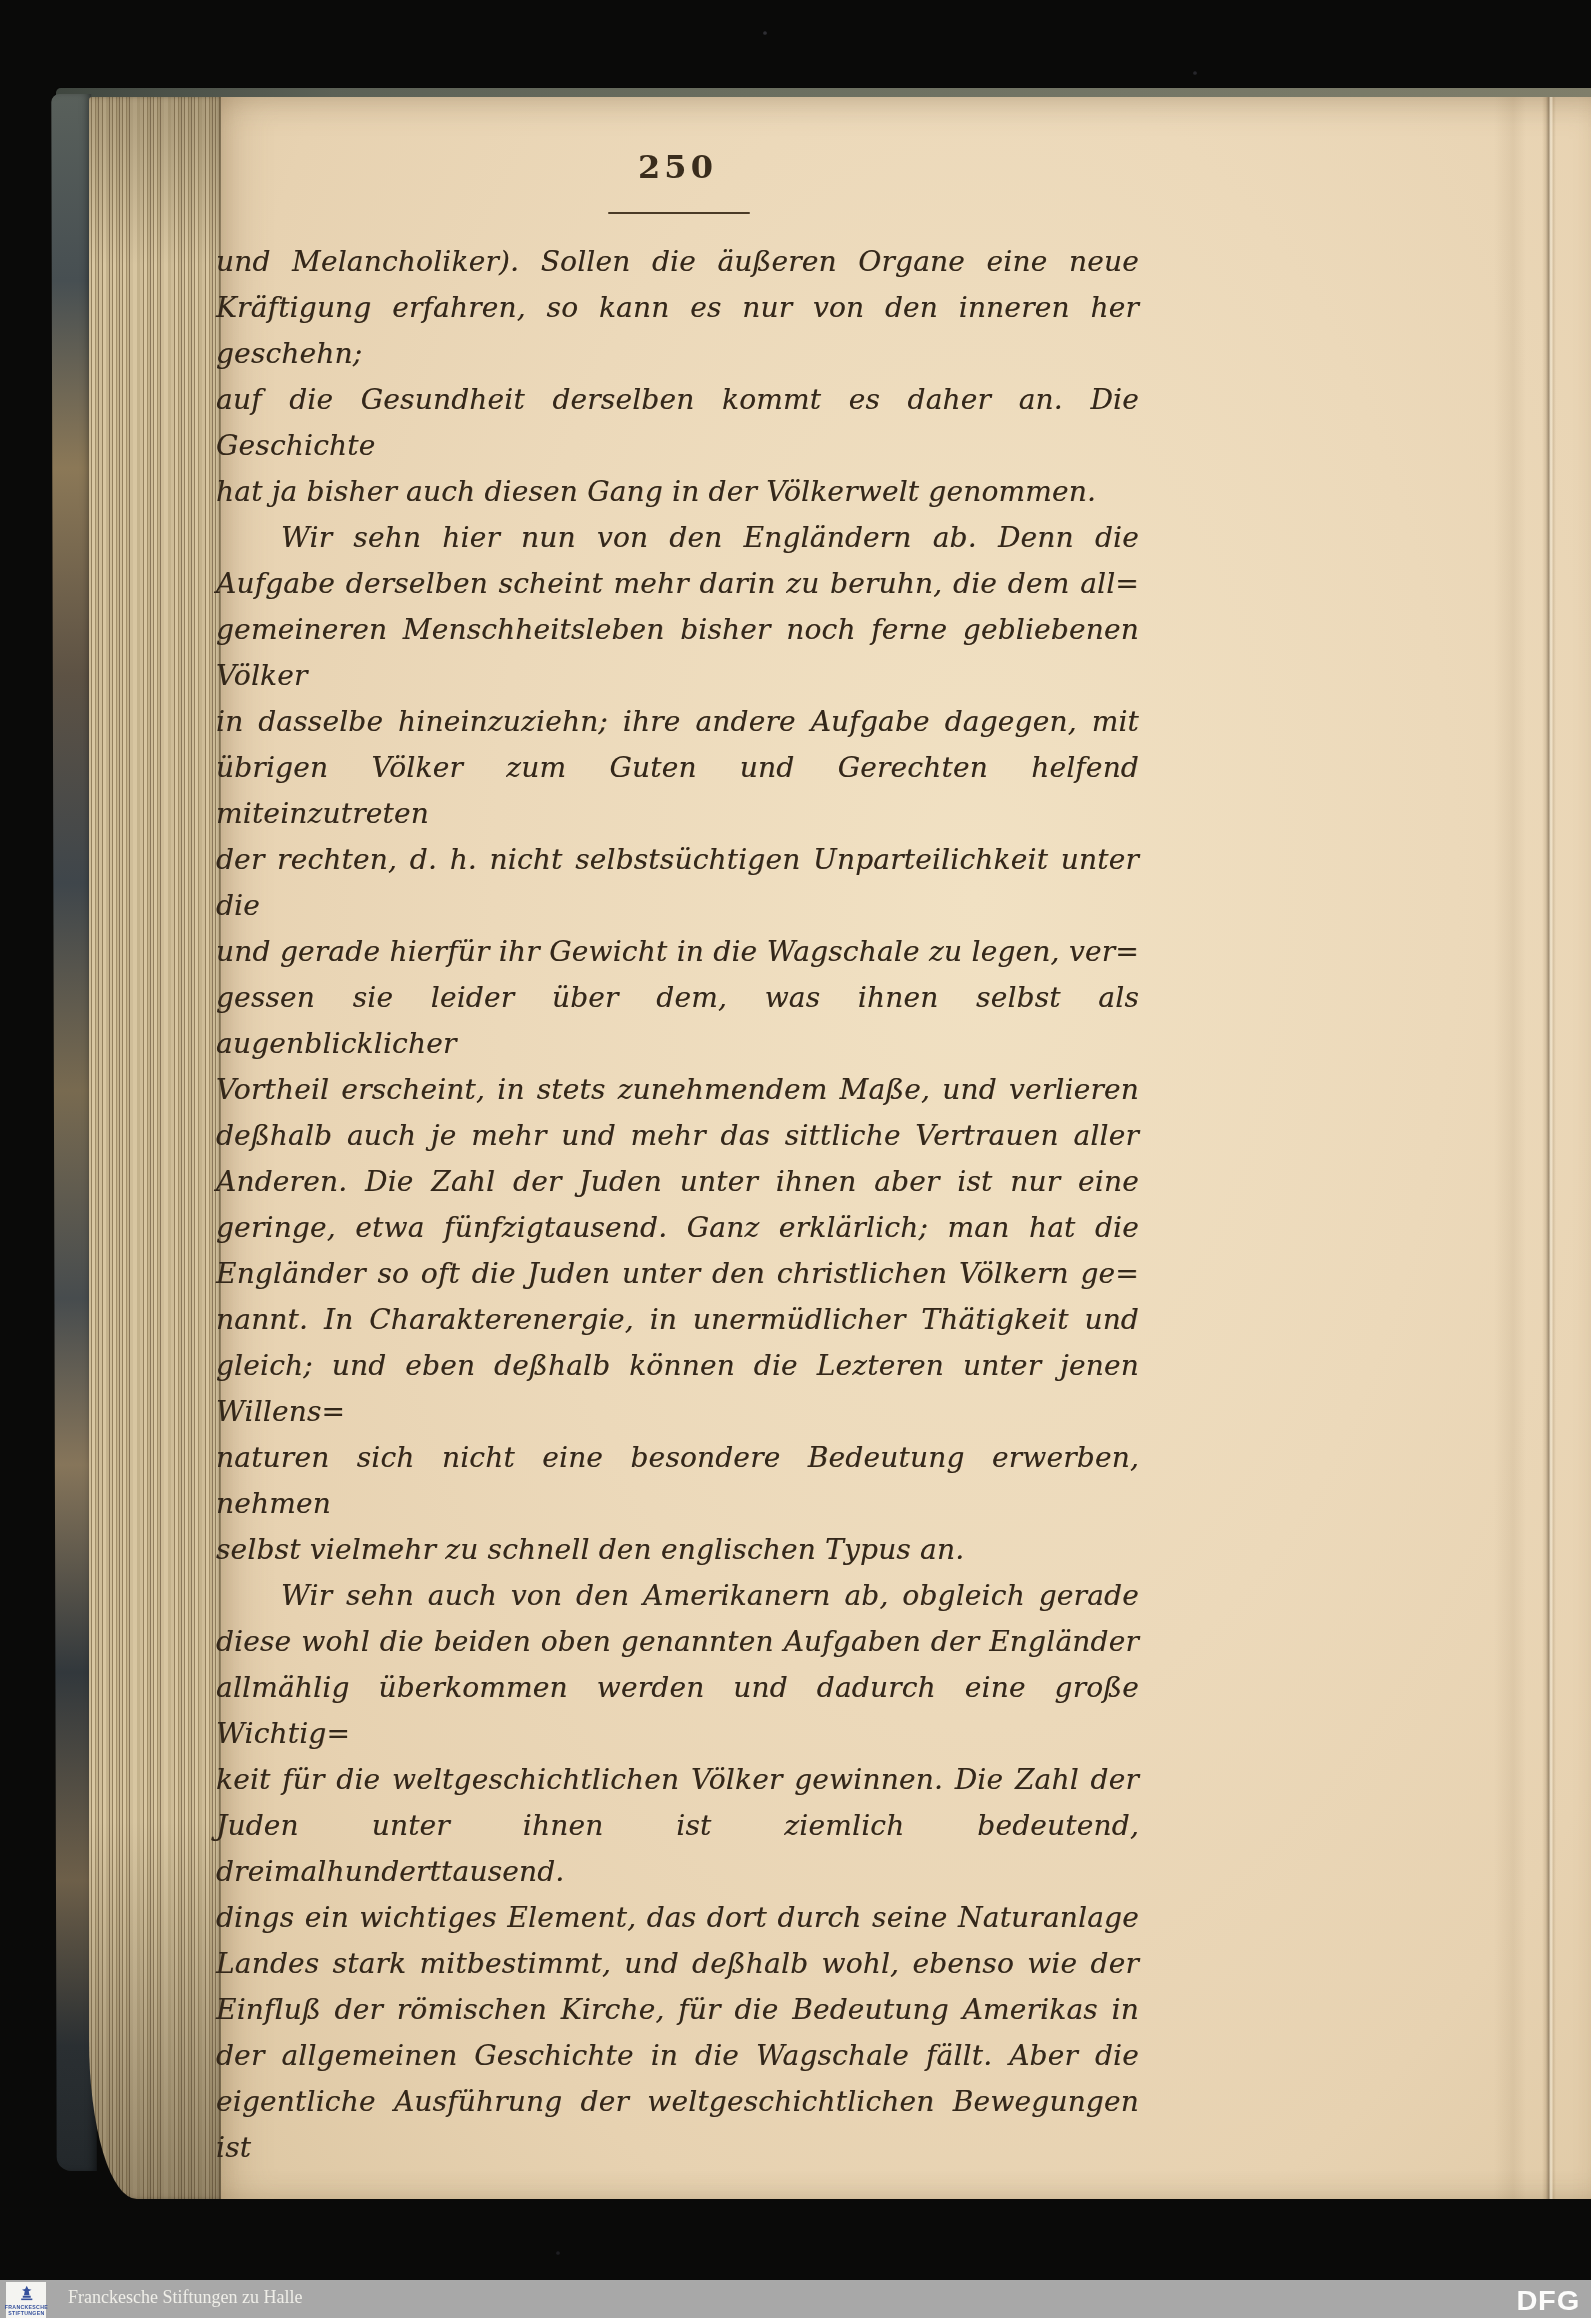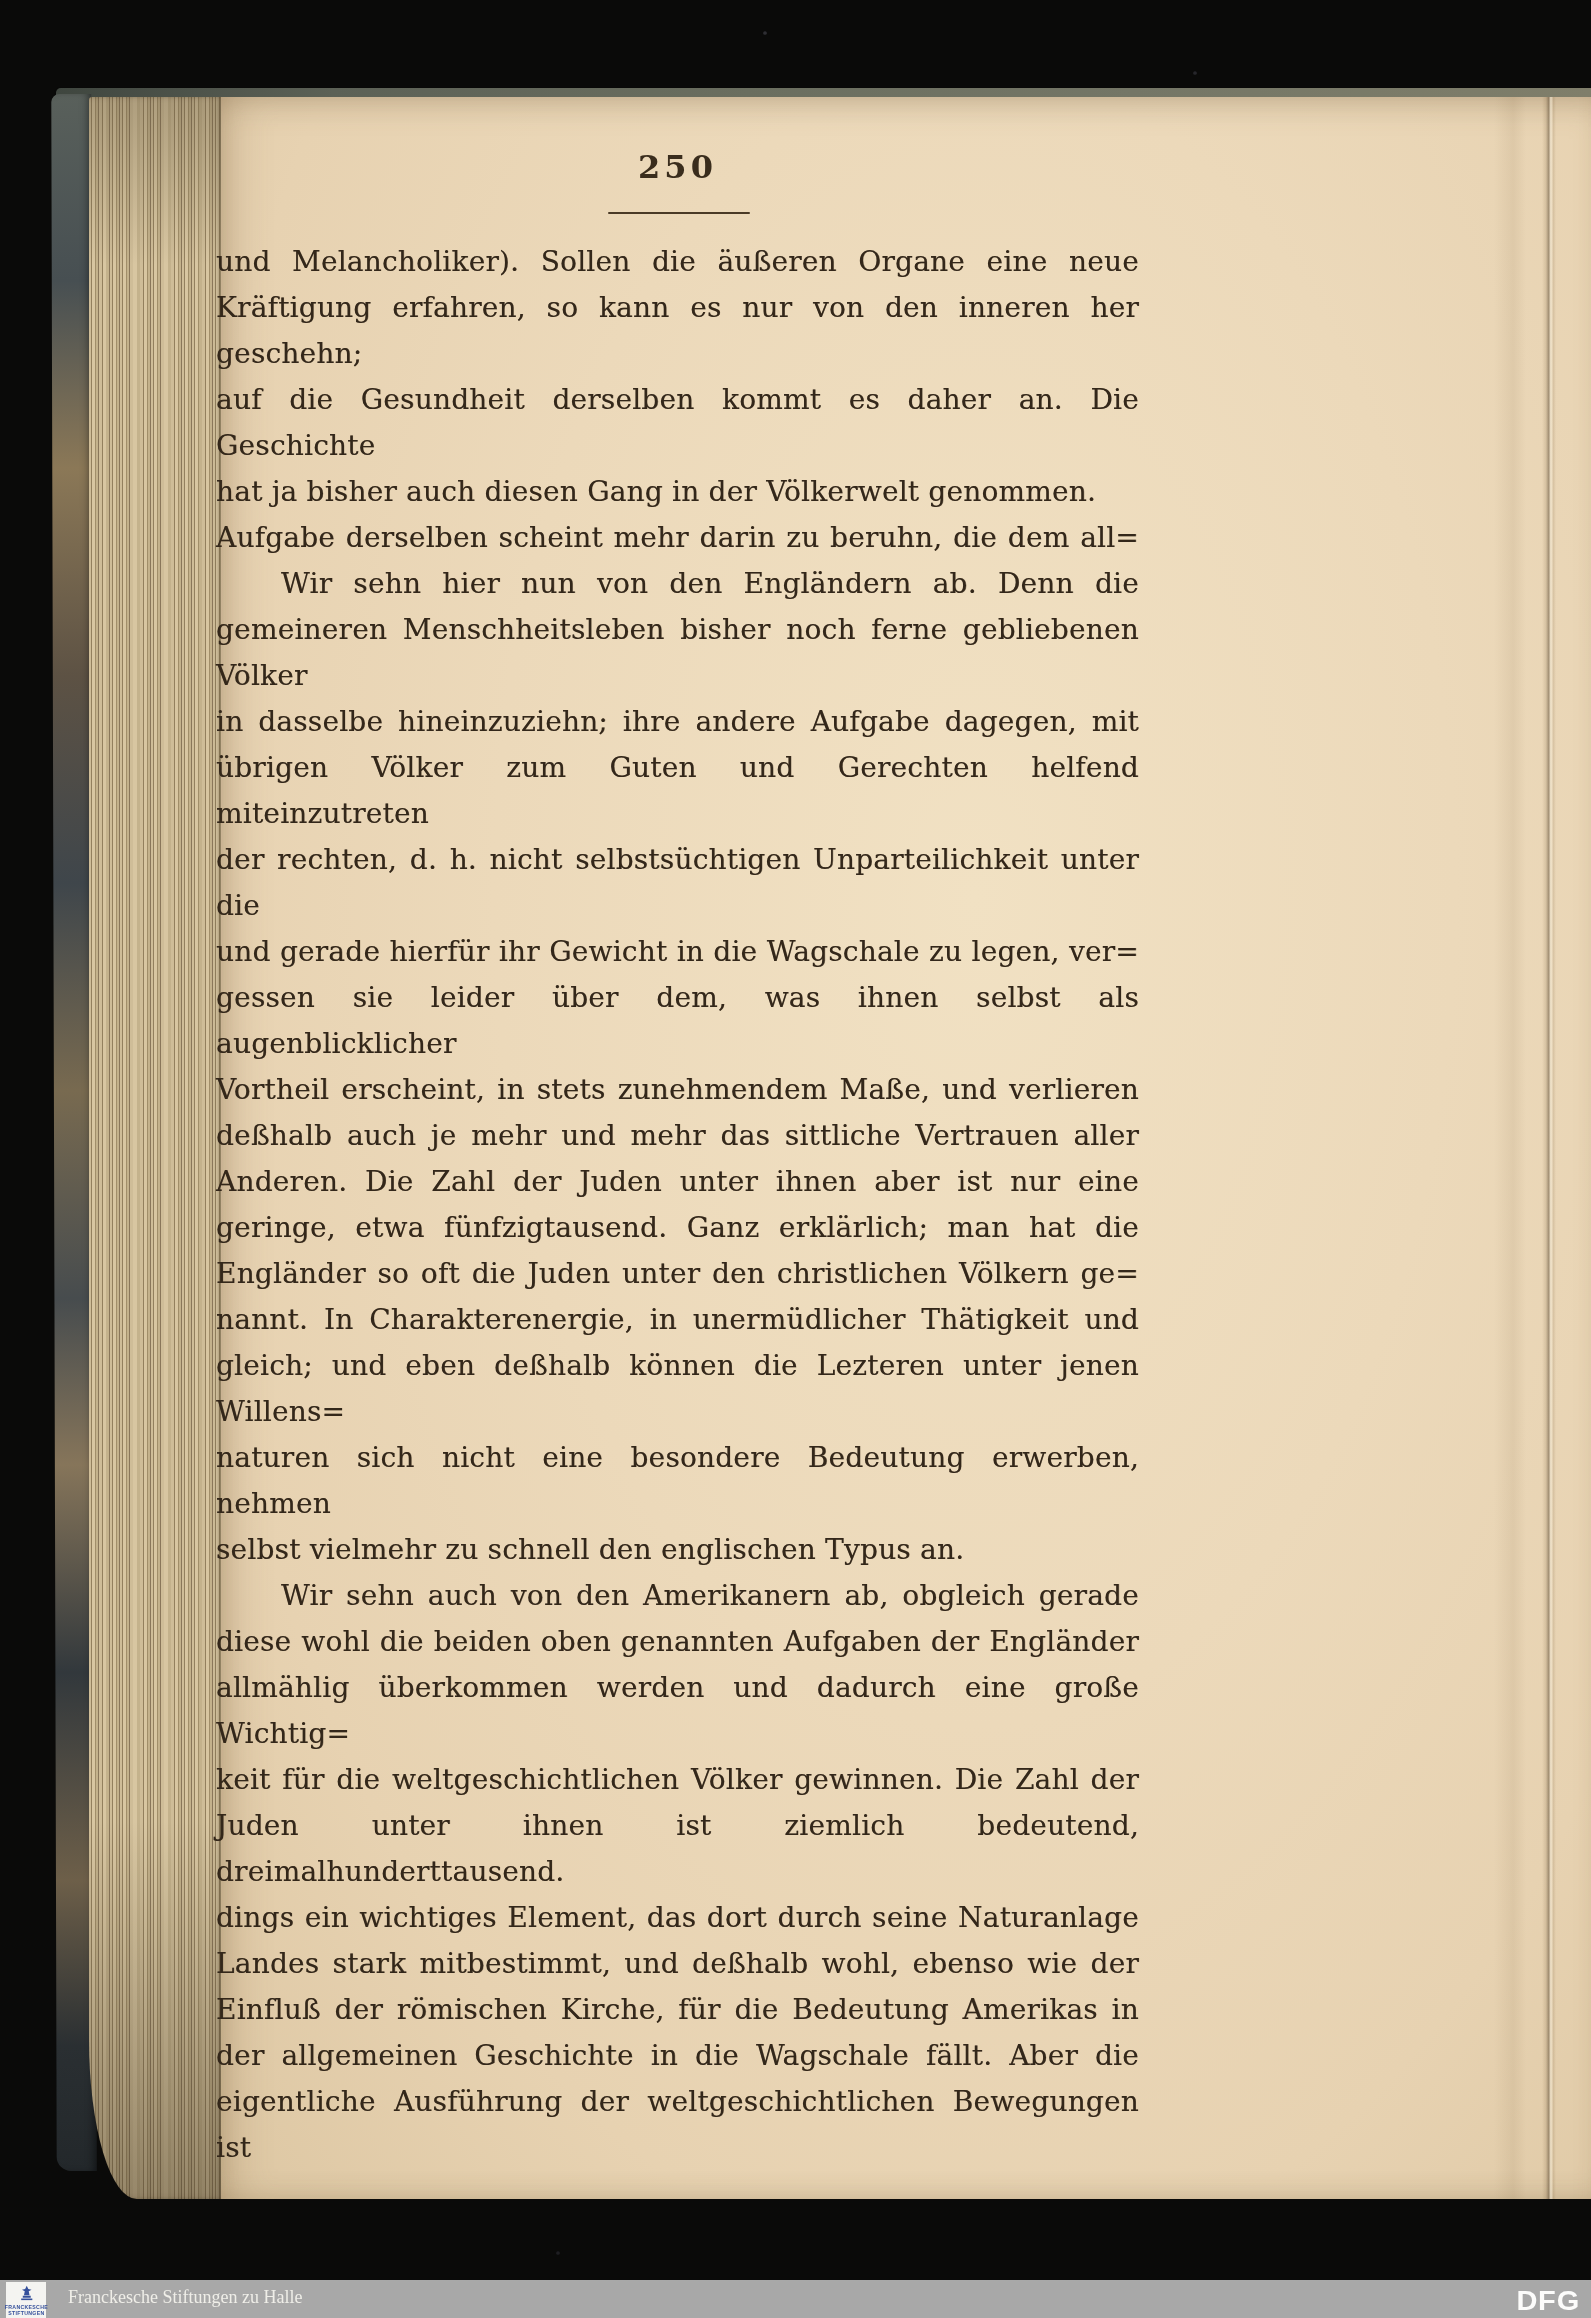--- a/index.html
+++ b/index.html
@@ -86,21 +86,21 @@
     background: #4a3a26; border-radius: 1.6px;
   }
 
   .textblock {
     position: absolute; left: 216px; top: 239px; width: 923px;
     color: #33271a;
     font-size: 28px; line-height: 46px;
     text-shadow: 0.3px 0.3px 0.5px rgba(50,35,20,0.45);
     letter-spacing: 0.2px;
   }
-  .line { text-align: justify; text-align-last: justify; white-space: normal; }
+  .line { text-align: justify; text-align-last: justify; white-space: normal; font-style: italic; }
   .line.para-end { text-align-last: left; }
   .line.indent { padding-left: 65px; }
 
   
   .footer-bar {
     position: absolute; left: 0; top: 2280px; width: 1591px; height: 38px;
     background: #a8a8a8;
   }
   .footer-logo-box {
     position: absolute; left: 6.4px; top: 2282px; width: 40px; height: 37px;
@@ -144,22 +144,22 @@
   </div>
 
   <div class="pagenum-wrap">250</div>
   <div class="pagenum-rule"></div>
 
   <div class="textblock">
     <div class="line">und Melancholiker). Sollen die äußeren Organe eine neue</div>
     <div class="line">Kräftigung erfahren, so kann es nur von den inneren her geschehn;</div>
     <div class="line">auf die Gesundheit derselben kommt es daher an. Die Geschichte</div>
     <div class="line para-end">hat ja bisher auch diesen Gang in der Völkerwelt genommen.</div>
+    <div class="line indent">Wir sehn hier nun von den Engländern ab. Denn die</div>
     <div class="line">Aufgabe derselben scheint mehr darin zu beruhn, die dem all=</div>
-    <div class="line indent">Wir sehn hier nun von den Engländern ab. Denn die</div>
     <div class="line">gemeineren Menschheitsleben bisher noch ferne gebliebenen Völker</div>
     <div class="line">in dasselbe hineinzuziehn; ihre andere Aufgabe dagegen, mit</div>
     <div class="line">übrigen Völker zum Guten und Gerechten helfend miteinzutreten</div>
     <div class="line">der rechten, d. h. nicht selbstsüchtigen Unparteilichkeit unter die</div>
     <div class="line">und gerade hierfür ihr Gewicht in die Wagschale zu legen, ver=</div>
     <div class="line">gessen sie leider über dem, was ihnen selbst als augenblicklicher</div>
     <div class="line">Vortheil erscheint, in stets zunehmendem Maße, und verlieren</div>
     <div class="line">deßhalb auch je mehr und mehr das sittliche Vertrauen aller</div>
     <div class="line">Anderen. Die Zahl der Juden unter ihnen aber ist nur eine</div>
     <div class="line">geringe, etwa fünfzigtausend. Ganz erklärlich; man hat die</div>

